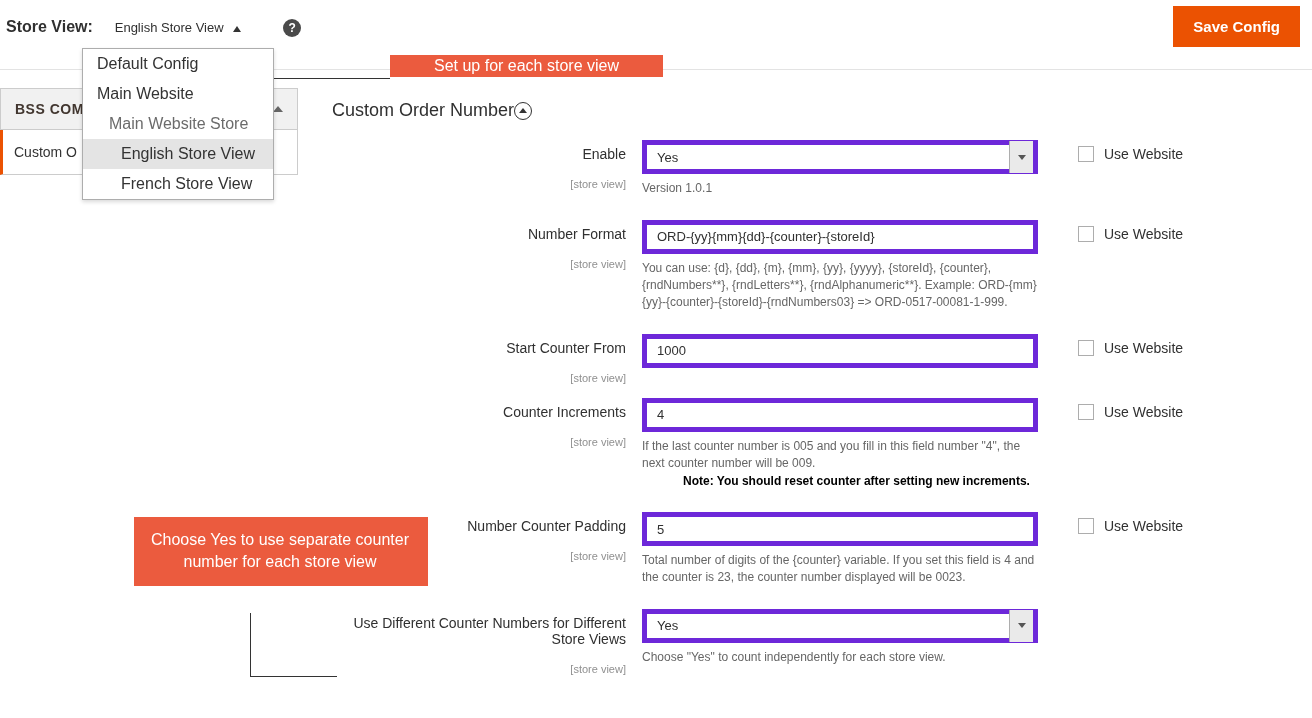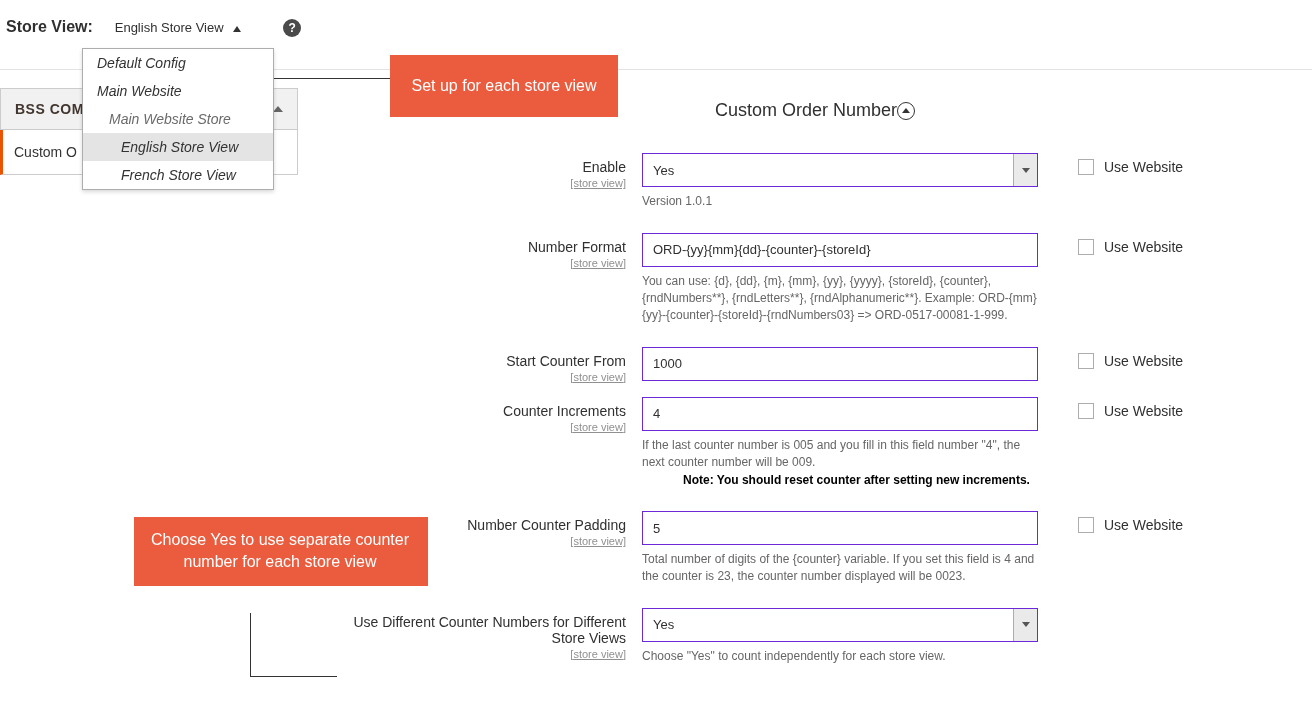--- a/index.html
+++ b/index.html
@@ -67,25 +67,24 @@
     position:absolute;
     left:82px; top:48px;
     width:192px;
     background:#fff;
     border:1px solid #adadad;
     box-shadow:0 2px 4px rgba(0,0,0,0.15);
     z-index:20;
   }
   .dd-item {
     padding:6px 12px 6px 14px;
-    font-size:14px;
+    font-size:16px;
     color:#333;
     cursor:pointer;
     white-space:nowrap;
-    font-style:italic;
   }
   .dd-item.l1 { padding-left:14px; }
   .dd-item.l2 { padding-left:26px; color:#6b6b6b; cursor:default; }
   .dd-item.l3 { padding-left:38px; }
   .dd-item.sel { background:#e4e4e4; }
 
   .hr-line {
     border:none;
     border-top:1px solid #e3e3e3;
     margin:28px 0 0 0;
@@ -133,24 +132,24 @@
     color:#333;
   }
 
   .main {
     flex:1;
     padding:30px 6px 30px 34px;
     position:relative;
   }
   .sect-title-row {
     display:flex;
-    justify-content:center;
+    justify-content:flex-start;
     align-items:center;
     border-bottom:none;
-    margin-bottom:32px;
+    margin-bottom:19px;
     padding-right:8px;
   }
   .sect-title {
     font-size:18px;
     color:#303030;
     font-weight:400;
   }
   .collapse-icon {
     width:18px;height:18px;
     border:1px solid #333;
@@ -177,30 +176,29 @@
     padding-top:6px;
   }
   .field-label {
     color:#303030;
     font-size:14px;
   }
   .field-scope {
     display:block;
     font-size:11px;
     color:#909090;
-    margin-top:2px;
-    text-decoration:underline;
+    margin-top:16px;
   }
   .field-input-col {
     width:396px;
   }
   .field-input-col input,
   .field-input-col .sel {
     width:100%;
-    border:1px solid #6d28d9;
+    border:5px solid #6d28d9;
     padding:7px 10px;
     font-size:13px;
     color:#303030;
     background:#fff;
     height:34px;
   }
   .sel {
     display:flex;
     align-items:center;
     justify-content:space-between;
@@ -250,22 +248,22 @@
     background:#eb5b3e;
     color:#fff;
     font-size:16px;
     text-align:center;
     padding:12px 18px;
     line-height:1.4;
     z-index:5;
   }
   .callout-top {
     left:390px; top:55px;
-    width:228px;
-    padding:20px 10px;
+    width:273px;
+    padding:0 10px;
   }
   .callout-left {
     left:134px; top:517px;
     width:294px;
     padding-left:16px;
   }
 
   .conn-top {
     position:absolute;
     border-top:1px solid #333;
@@ -290,20 +288,21 @@
 </head>
 <body>
 
 <div class="topbar">
   <span class="store-label">Store View:</span>
   <span class="store-switch">
     <span>English Store View</span>
     <span class="arrow-up"></span>
   </span>
   <span class="help-icon">?</span>
+  <button class="save-btn">Save Config</button>
 
   
   <div class="dropdown">
     <div class="dd-item l1">Default Config</div>
     <div class="dd-item l1">Main Website</div>
     <div class="dd-item l2">Main Website Store</div>
     <div class="dd-item l3 sel">English Store View</div>
     <div class="dd-item l3">French Store View</div>
   </div>
 </div>

